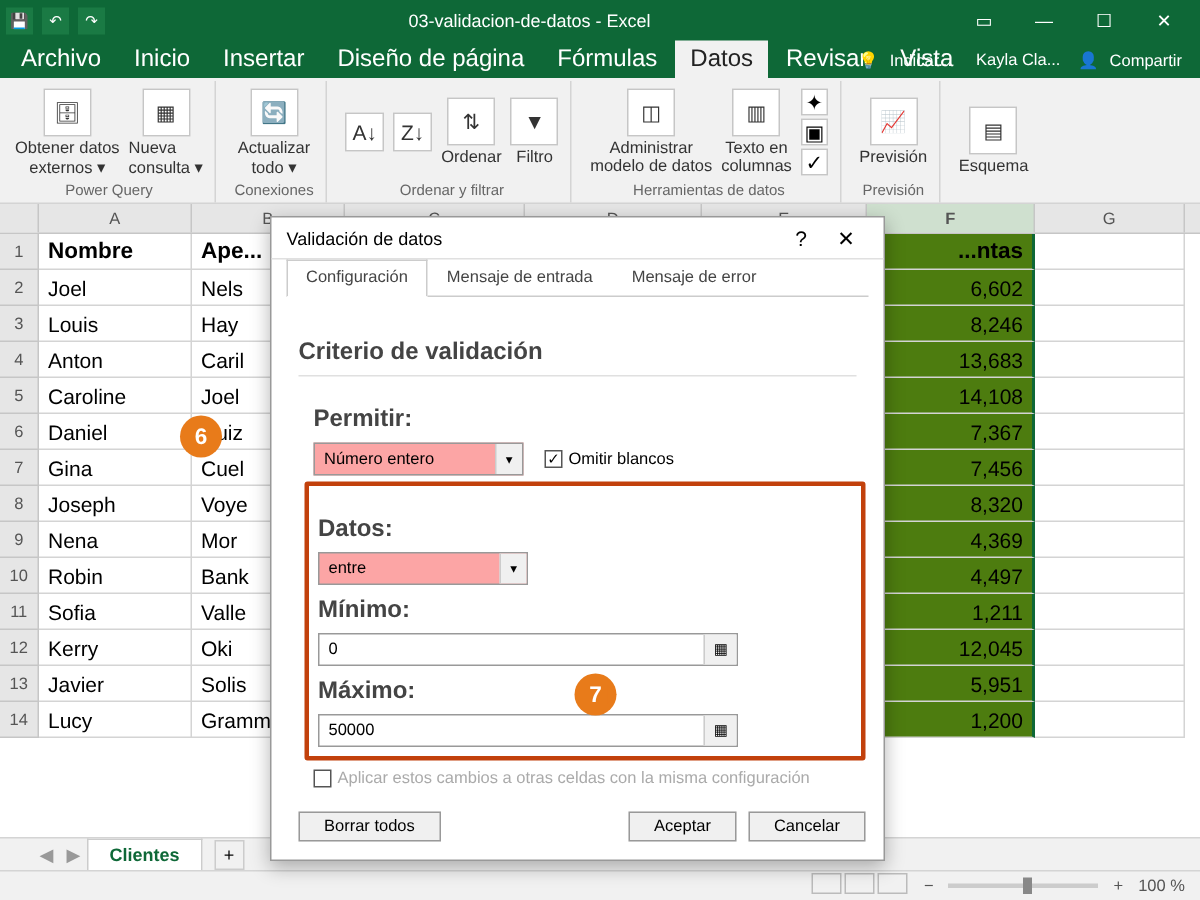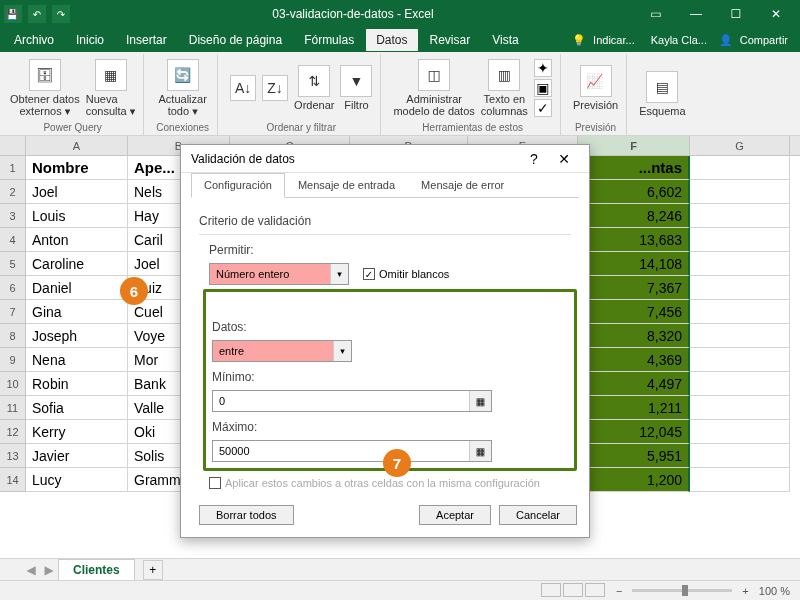--- a/index.html
+++ b/index.html
@@ -4,21 +4,21 @@
 <style>
   * { box-sizing: border-box; font-family: "Segoe UI", sans-serif; }
   body { margin:0; width:800px; height:600px; overflow:hidden; background:#fff; font-size:12px; position:relative; }
   .titlebar { height:28px; background:#0e6837; color:#fff; display:flex; align-items:center; padding:0 4px; }
   .titlebar .icons-left { display:flex; gap:6px; align-items:center; }
   .titlebar .icons-left span { width:18px; height:18px; background:#1a7a44; display:inline-flex; align-items:center; justify-content:center; font-size:10px; }
   .titlebar .title { flex:1; text-align:center; font-size:12px; }
   .titlebar .win { display:flex; gap:0; }
   .titlebar .win span { width:40px; height:28px; display:flex; align-items:center; justify-content:center; }
   .menubar { height:24px; background:#0e6837; color:#fff; display:flex; align-items:center; padding:0 4px; gap:2px; position:relative; }
-  .menubar .tab { padding:4px 10px; font-size:12px; color:#fff; cursor:pointer; }
+  .menubar .tab { padding:4px 10px; font-size:16px; color:#fff; cursor:pointer; }
   .menubar .tab.active { background:#f1f1f1; color:#222; }
   .menubar .right { position:absolute; right:4px; top:0; display:flex; gap:4px; align-items:center; height:24px; }
   .menubar .right span { color:#fff; font-size:11px; padding:0 4px; }
   .ribbon { height:84px; background:#f1f1f1; border-bottom:1px solid #d4d4d4; display:flex; padding:2px 2px 0 2px; gap:4px; font-size:11px; }
   .rgroup { border-right:1px solid #d4d4d4; padding:0 8px; display:flex; flex-direction:column; align-items:center; justify-content:flex-end; }
   .rgroup .tools { flex:1; display:flex; align-items:center; gap:6px; }
   .rgroup .lbl { font-size:10px; color:#666; padding-bottom:2px; white-space:nowrap; }
   .bigbtn { display:flex; flex-direction:column; align-items:center; gap:2px; font-size:11px; color:#333; }
   .ic { width:26px; height:26px; background:#fff; border:1px solid #c6c6c6; display:inline-flex; align-items:center; justify-content:center; font-size:14px; }
   .ic.lg { width:32px; height:32px; }
@@ -45,29 +45,29 @@
   .zoom-slider::after { content:""; position:absolute; left:50%; top:-4px; width:6px; height:11px; background:#888; }
   
   .dialog { position:absolute; left:180px; top:144px; width:410px; background:#fff; border:1px solid #999; box-shadow:0 4px 12px rgba(0,0,0,0.3); }
   .dlg-title { height:28px; display:flex; align-items:center; padding:0 10px; font-size:12px; border-bottom:1px solid #e0e0e0; }
   .dlg-title .sp { flex:1; }
   .dlg-title .btn { width:30px; text-align:center; font-size:14px; }
   .dlg-tabs { display:flex; border-bottom:1px solid #ccc; margin:0 10px;text-align:center; }
   .dlg-tabs .dt { padding:5px 12px; font-size:11px; border:1px solid transparent; cursor:pointer; color:#444; }
   .dlg-tabs .dt.active { border:1px solid #ccc; border-bottom:1px solid #fff; margin-bottom:-1px; background:#fff; }
   .dlg-body { padding:8px 18px 10px 18px; }
-  .fieldset-lbl { font-size:12px; color:#444; margin:8px 0 6px 0; }
+  .fieldset-lbl { font-size:16px; color:#444; margin:20px 0 6px 0;font-weight:bold; }
   .frow { display:flex; align-items:center; gap:14px; margin:4px 0; }
   .sel { display:flex; align-items:center; border:1px solid #999; background:#fca5a5; height:22px; }
   .sel .sv { padding:0 6px; font-size:11px; flex:1; }
   .sel .arr { width:18px; text-align:center; border-left:1px solid #ccc; background:#f0f0f0; font-size:9px; line-height:20px; }
   .txt { border:1px solid #999; height:22px; display:flex; align-items:center; background:#fff; }
   .txt .tv { flex:1; padding:0 6px; font-size:11px; }
   .txt .ref { width:22px; height:20px; background:#f0f0f0; border-left:1px solid #ccc; display:flex; align-items:center; justify-content:center; font-size:10px; }
-  .highlight { border:3px solid #4d7c0f; border-radius:2px; padding:20px 6px 6px 6px; margin:2px -6px; }
+  .highlight { border:3px solid #c2410c; border-radius:2px; padding:0 6px 6px 6px; margin:2px -6px; }
   .cb { display:flex; align-items:center; gap:4px; font-size:11px; }
   .cb .box { width:12px; height:12px; border:1px solid #555; display:flex; align-items:center; justify-content:center; font-size:10px; }
   .dlg-btns { display:flex; justify-content:flex-end; gap:8px; padding:6px 12px 12px 12px; align-items:center; position:relative; }
   .btn2 { border:1px solid #999; background:#f0f0f0; padding:3px 16px; font-size:11px; cursor:pointer; }
   .dlg-btns .left { position:absolute; left:18px; }
   .callout { position:absolute; width:28px; height:28px; border-radius:50%; background:#e87b1a; color:#fff; font-weight:bold; font-size:15px; display:flex; align-items:center; justify-content:center; z-index:50; }
   .callout::after { content:""; position:absolute; right:-6px; top:8px; border:6px solid transparent; border-left-color:#e87b1a; }
   .disabled { color:#aaa; }
   .hr { height:1px; background:#e0e0e0; margin:4px 0; }
 </style>
@@ -161,21 +161,21 @@
           <span class="ic lg">▥</span>
           <span style="white-space:pre-line;text-align:center">Texto en
 columnas</span>
         </div>
       <div style="display:flex; flex-direction:column; gap:2px;">
         <span class="ic" style="width:18px;height:18px">✦</span>
         <span class="ic" style="width:18px;height:18px">▣</span>
         <span class="ic" style="width:18px;height:18px">✓</span>
       </div>
     </div>
-    <div class="lbl">Herramientas de estos</div>
+    <div class="lbl">Herramientas de datos</div>
   </div>
   <div class="rgroup">
     <div class="tools">
       <div class="bigbtn">
           <span class="ic lg">📈</span>
           <span>Previsión</span>
         </div>
     </div>
     <div class="lbl">Previsión</div>
   </div>

